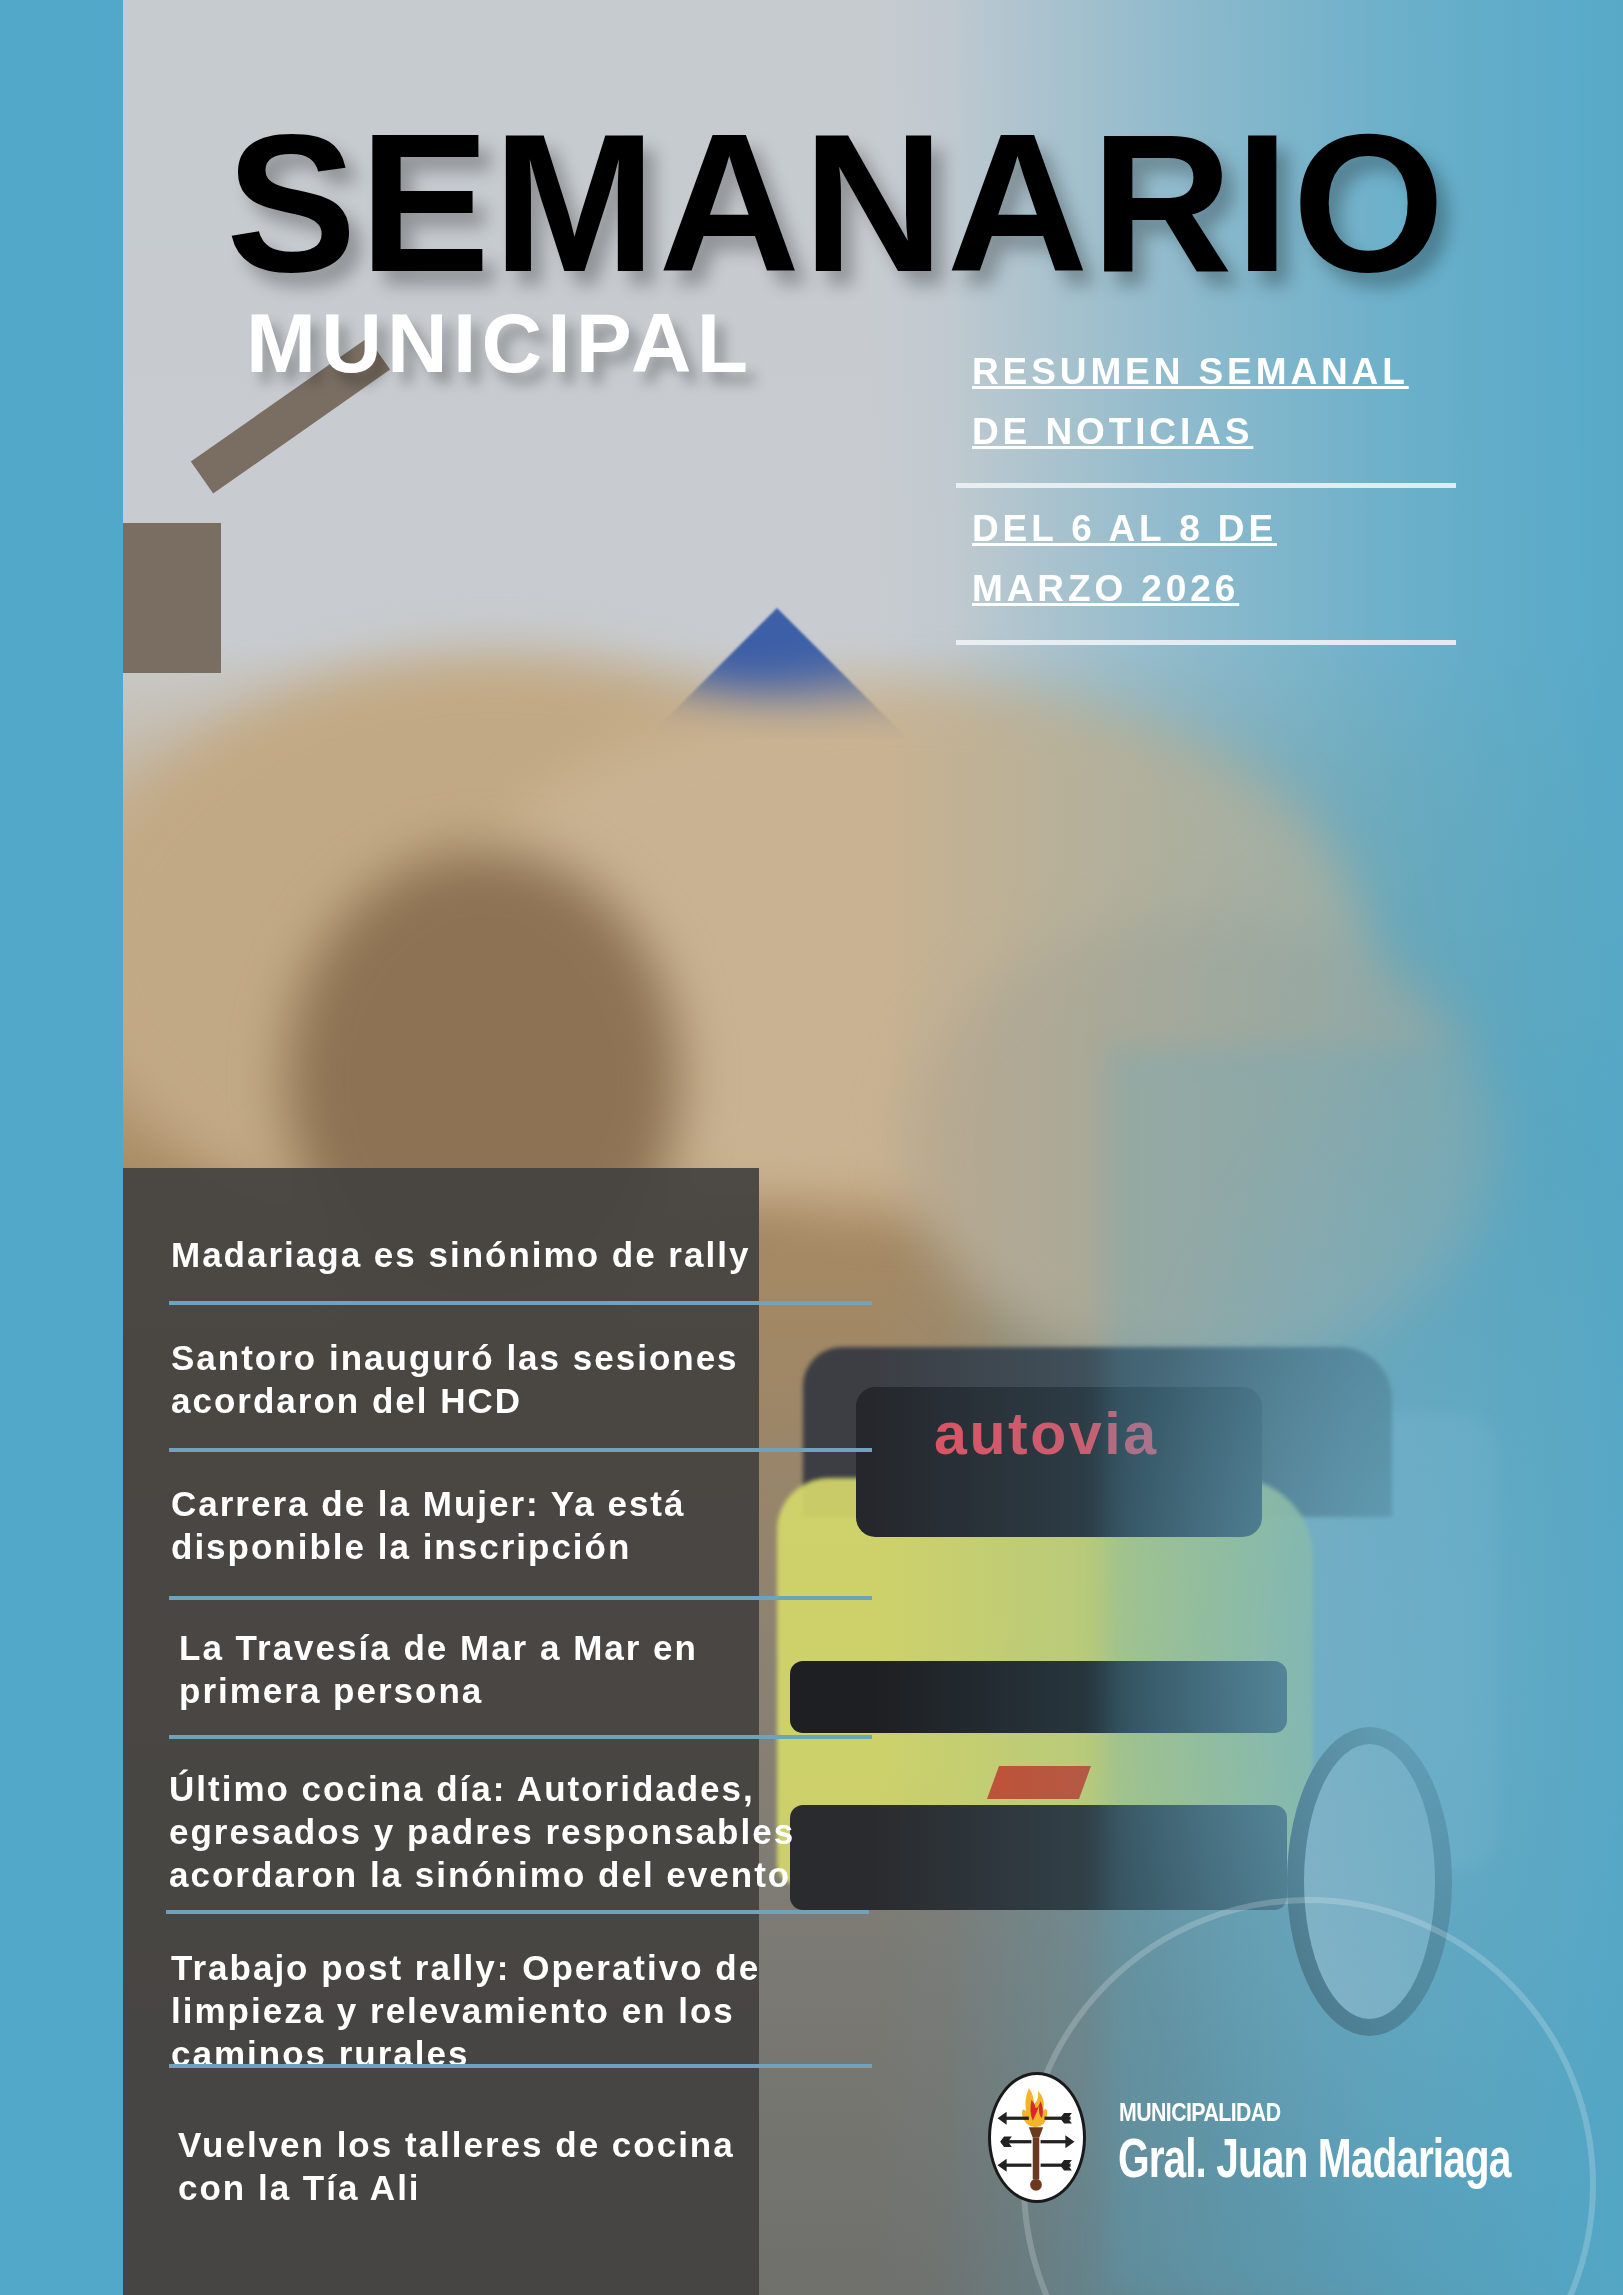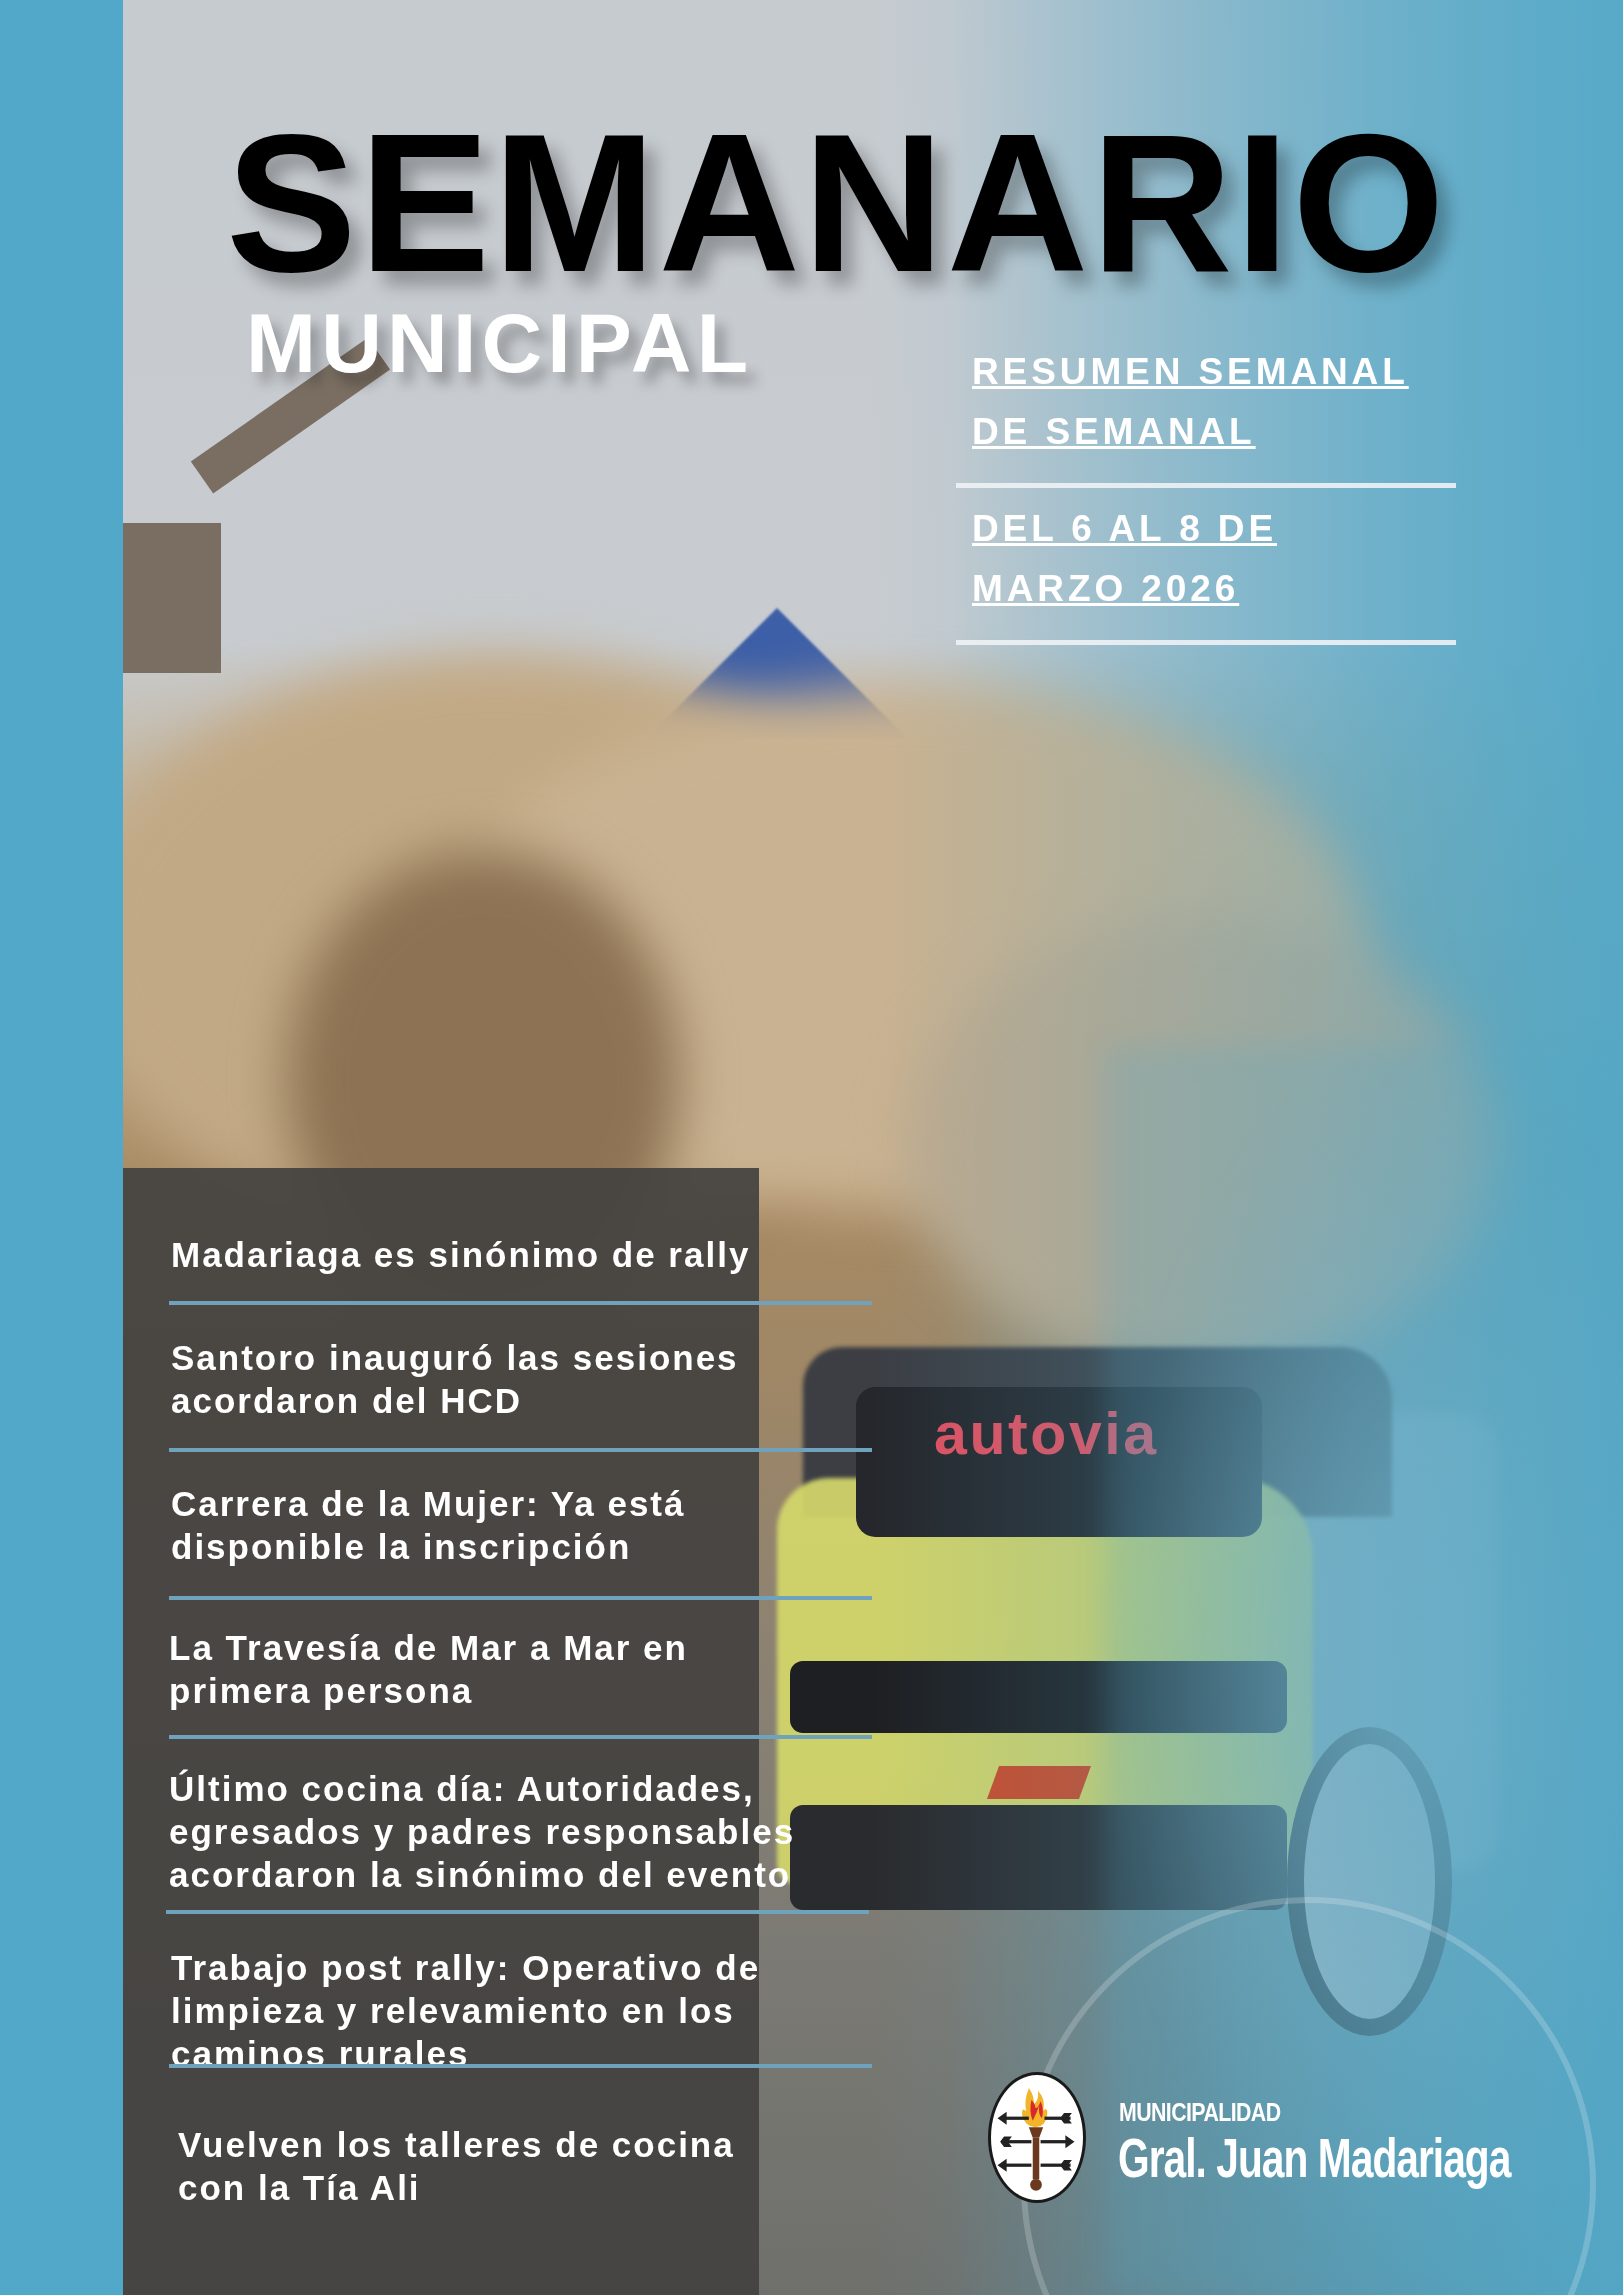--- a/index.html
+++ b/index.html
@@ -74,21 +74,21 @@
   <div class="sky-fade"></div>
 </div>
 
 <div class="watermark"></div>
 
 <h1 class="title-main">SEMANARIO</h1>
 <h2 class="title-sub">MUNICIPAL</h2>
 
 <div class="side-block">
   <p class="side-line">RESUMEN SEMANAL</p>
-  <p class="side-line">DE SEMANAL</p>
+  <p class="side-line">DE NOTICIAS</p>
   <div class="side-rule" style="margin-top:29px;"></div>
   <p class="side-line" style="margin-top:19.6px;">DEL 6 AL 8 DE</p>
   <p class="side-line">MARZO 2026</p>
   <div class="side-rule" style="margin-top:29px;"></div>
 </div>
 
 <div class="panel">
   <div class="headline" style="top:65px;">
     <div>Madariaga es sinónimo de rally</div>
   </div>
@@ -99,21 +99,21 @@
     <div>acordaron del HCD</div>
   </div>
   <div class="sep" style="top:280px;"></div>
 
   <div class="headline" style="top:314px;">
     <div>Carrera de la Mujer: Ya está</div>
     <div>disponible la inscripción</div>
   </div>
   <div class="sep" style="top:428px;"></div>
 
-  <div class="headline" style="top:458px;left:46px;">
+  <div class="headline" style="top:458px;left:56px;">
     <div>La Travesía de Mar a Mar en</div>
     <div>primera persona</div>
   </div>
   <div class="sep" style="top:567px;"></div>
 
   <div class="headline" style="top:599px;left:46px;">
     <div>Último cocina día: Autoridades,</div>
     <div>egresados y padres responsables</div>
     <div>acordaron la sinónimo del evento</div>
   </div>

